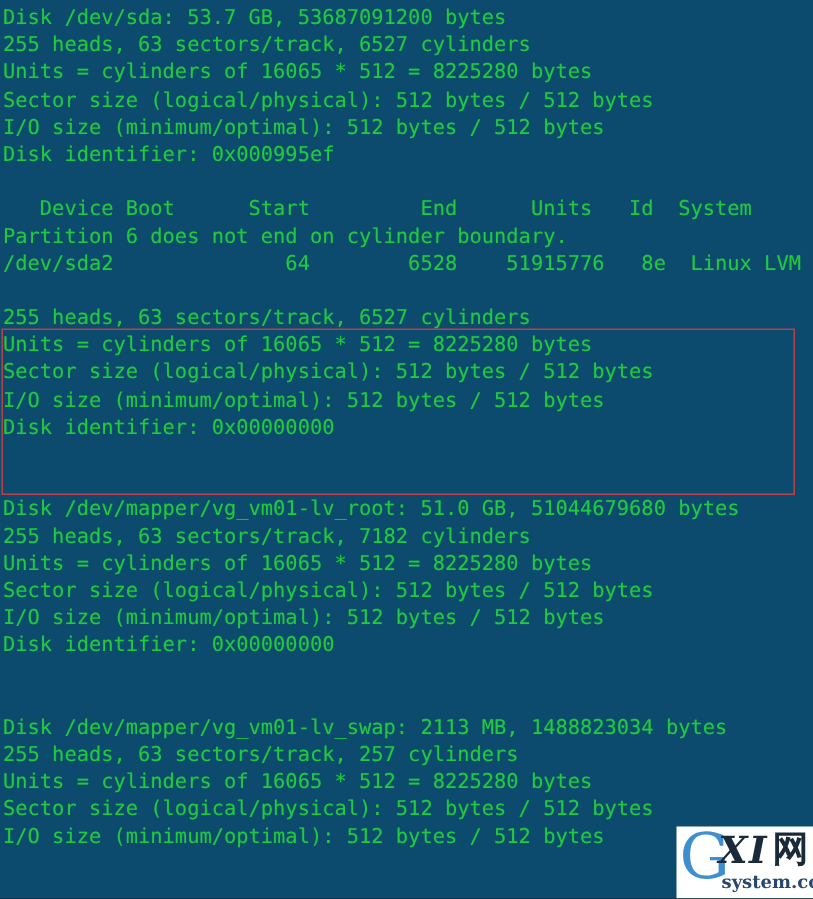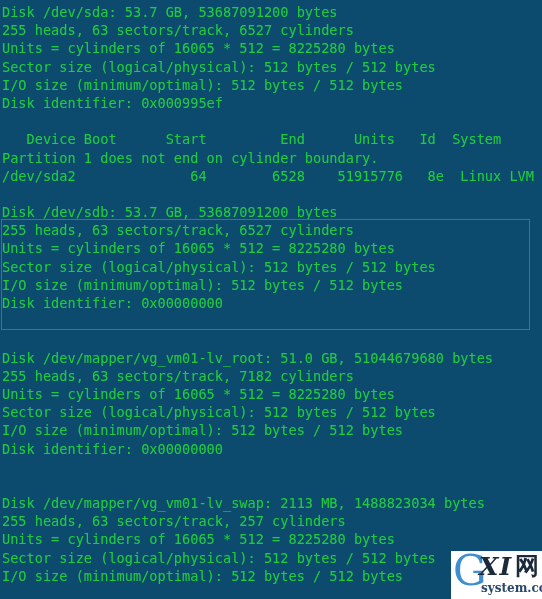--- a/index.html
+++ b/index.html
@@ -111,24 +111,23 @@
 
   <div id="lines">
       <div class="ln">Disk /dev/sda: 53.7 GB, 53687091200 bytes</div>
       <div class="ln">255 heads, 63 sectors/track, 6527 cylinders</div>
       <div class="ln">Units = cylinders of 16065 * 512 = 8225280 bytes</div>
       <div class="ln">Sector size (logical/physical): 512 bytes / 512 bytes</div>
       <div class="ln">I/O size (minimum/optimal): 512 bytes / 512 bytes</div>
       <div class="ln">Disk identifier: 0x000995ef</div>
       <div class="ln blank"></div>
       <div class="ln">   Device Boot      Start         End      Units   Id  System</div>
-      <div class="ln">Partition 1 does not end on cylinder boundary.</div>
+      <div class="ln">Partition 6 does not end on cylinder boundary.</div>
       <div class="ln">/dev/sda2              64        6528    51915776   8e  Linux LVM</div>
       <div class="ln blank"></div>
-      <div class="ln">Disk /dev/sdb: 53.7 GB, 53687091200 bytes</div>
       <div class="ln">255 heads, 63 sectors/track, 6527 cylinders</div>
       <div class="ln">Units = cylinders of 16065 * 512 = 8225280 bytes</div>
       <div class="ln">Sector size (logical/physical): 512 bytes / 512 bytes</div>
       <div class="ln">I/O size (minimum/optimal): 512 bytes / 512 bytes</div>
       <div class="ln">Disk identifier: 0x00000000</div>
       <div class="ln blank"></div>
       <div class="ln blank"></div>
       <div class="ln">Disk /dev/mapper/vg_vm01-lv_root: 51.0 GB, 51044679680 bytes</div>
       <div class="ln">255 heads, 63 sectors/track, 7182 cylinders</div>
       <div class="ln">Units = cylinders of 16065 * 512 = 8225280 bytes</div>

